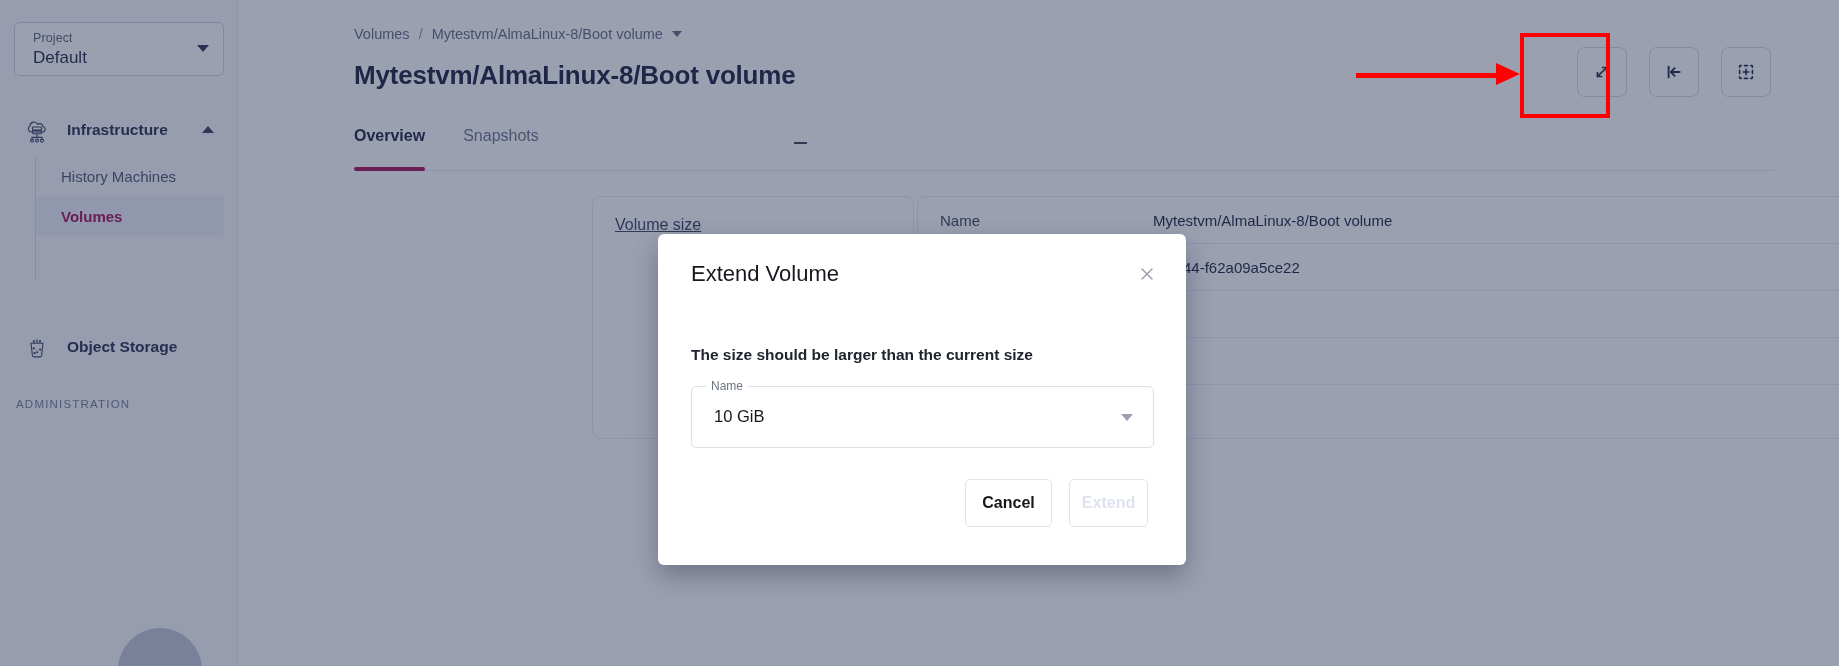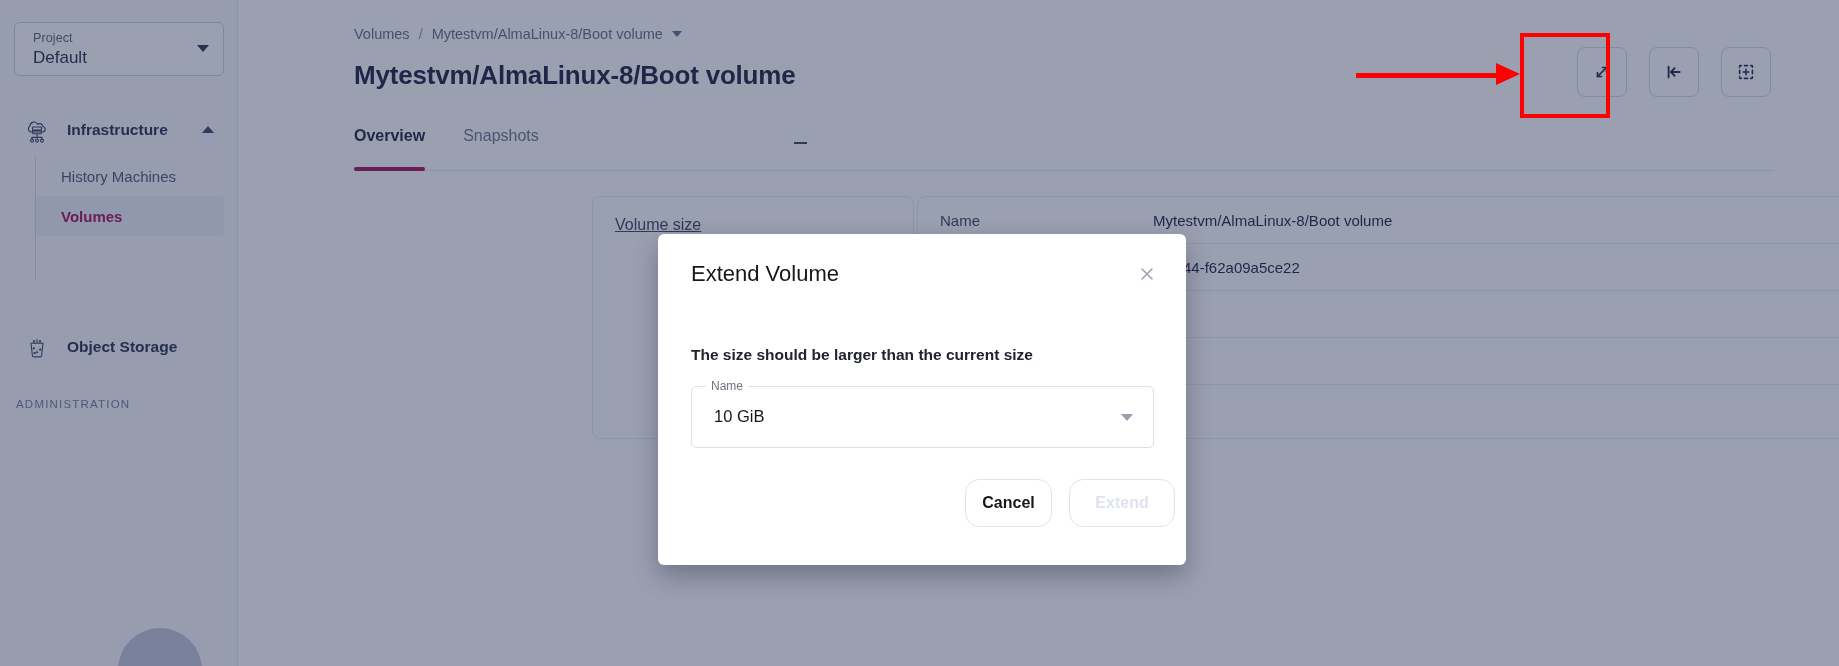--- a/index.html
+++ b/index.html
@@ -357,35 +357,35 @@
     width: 0; height: 0;
     border-left: 6px solid transparent;
     border-right: 6px solid transparent;
     border-top: 7px solid #9aa0ad;
   }
   .modal-btn {
     position: absolute;
     top: 245px;
     height: 48px;
     border: 1px solid #e1e4ec;
-    border-radius: 14px;
+    border-radius: 5px;
     background: #ffffff;
     font-family: "Liberation Sans", sans-serif;
     font-size: 16px;
     font-weight: bold;
     cursor: pointer;
   }
   .btn-cancel {
     left: 307px;
     width: 87px;
     color: #16181d;
   }
   .btn-extend {
     left: 411px;
-    width: 106px;
+    width: 79px;
     color: #dfe3f0;
     cursor: default;
   }
 
   
   .anno-box {
     position: absolute;
     left: 1520px; top: 33px;
     width: 90px; height: 85px;
     border: 4px solid #ff0000;

